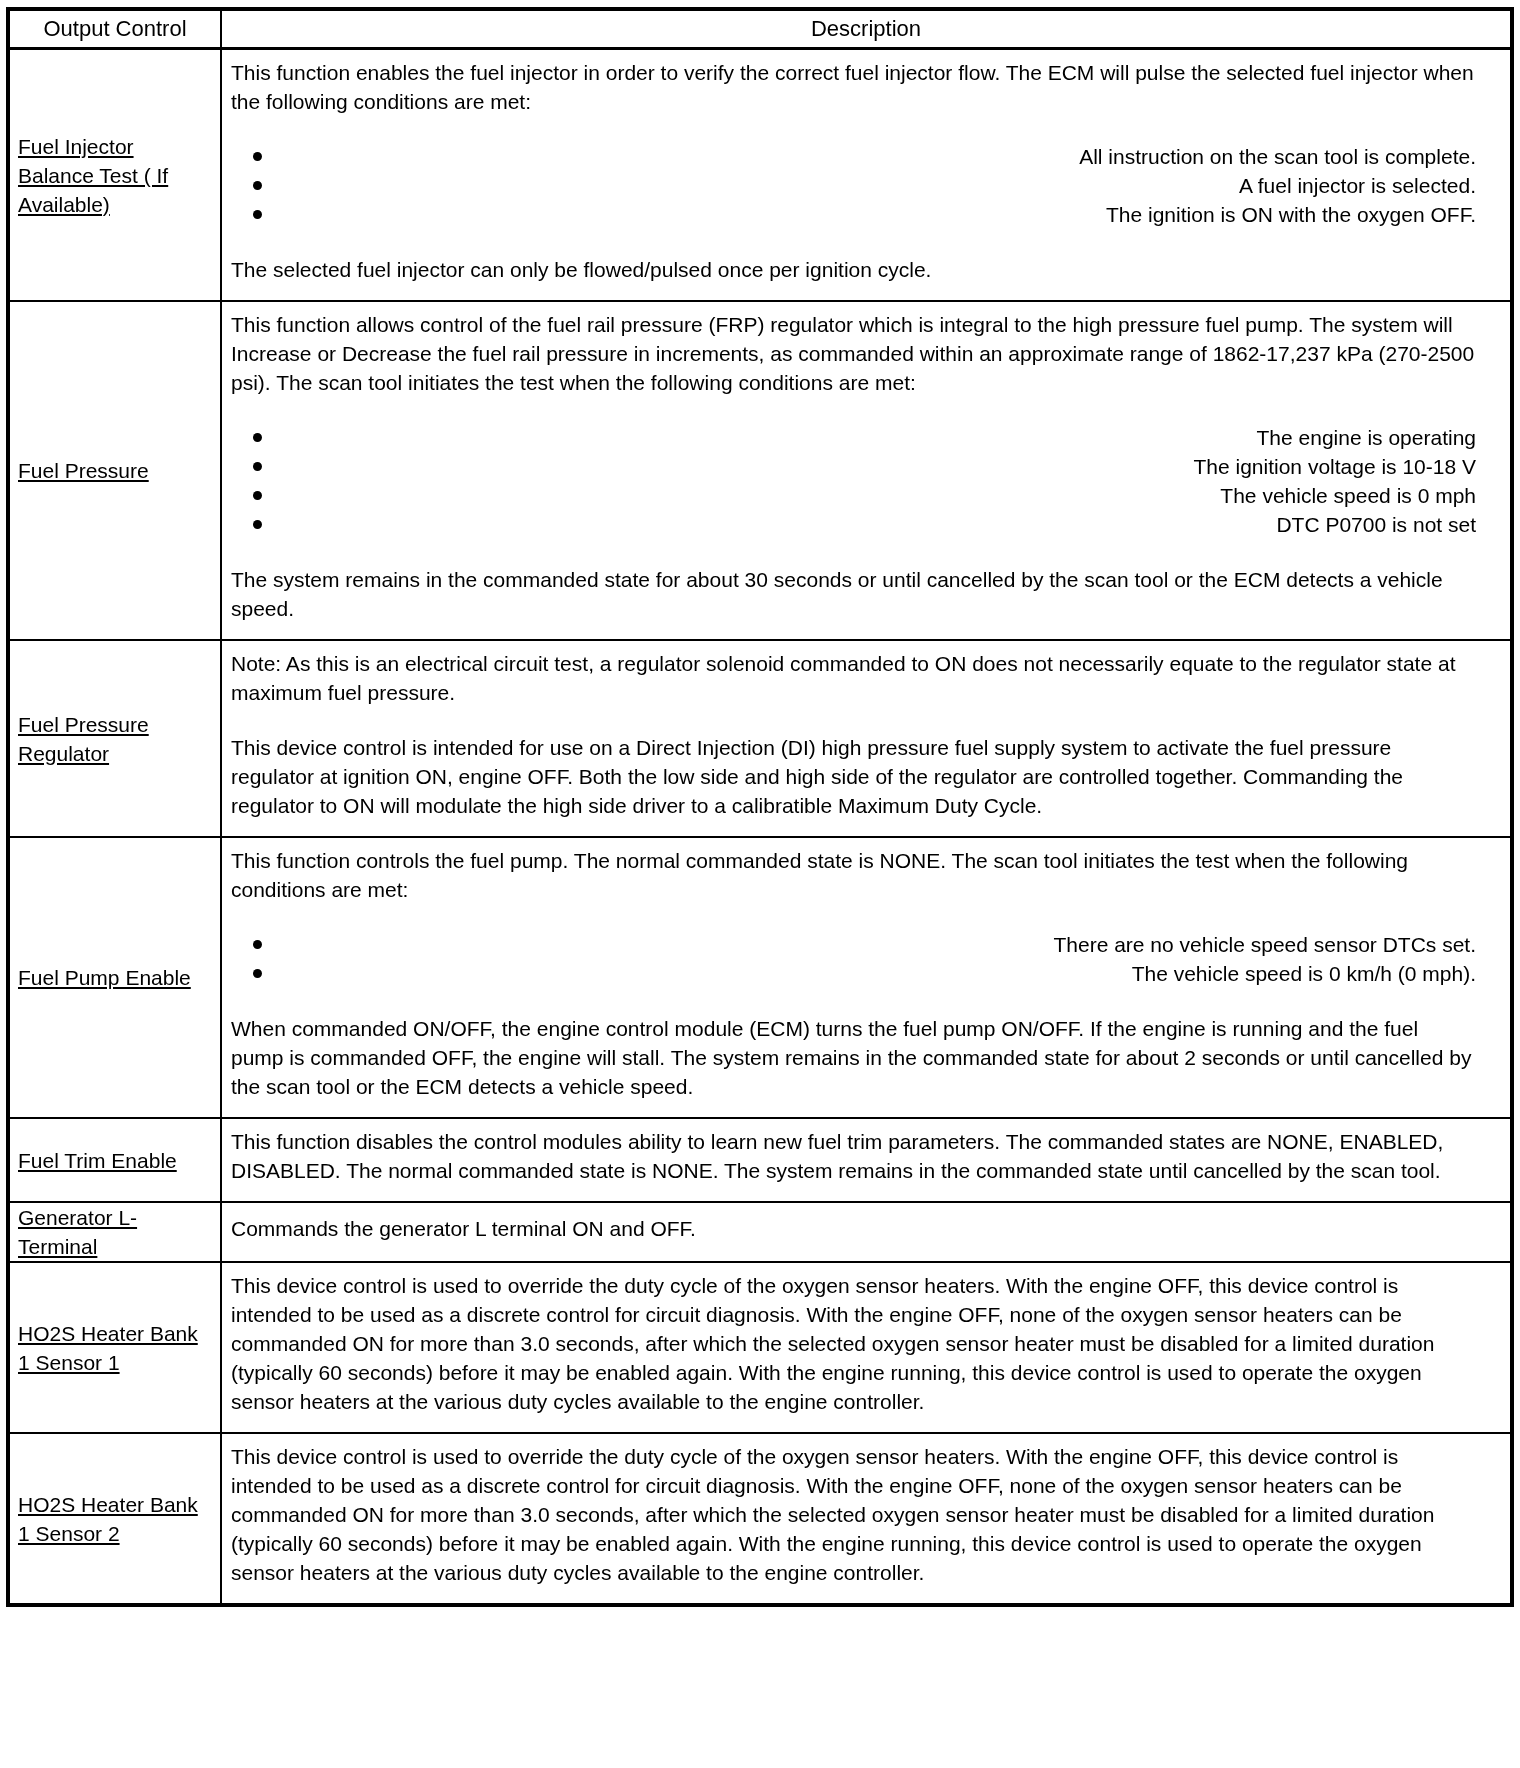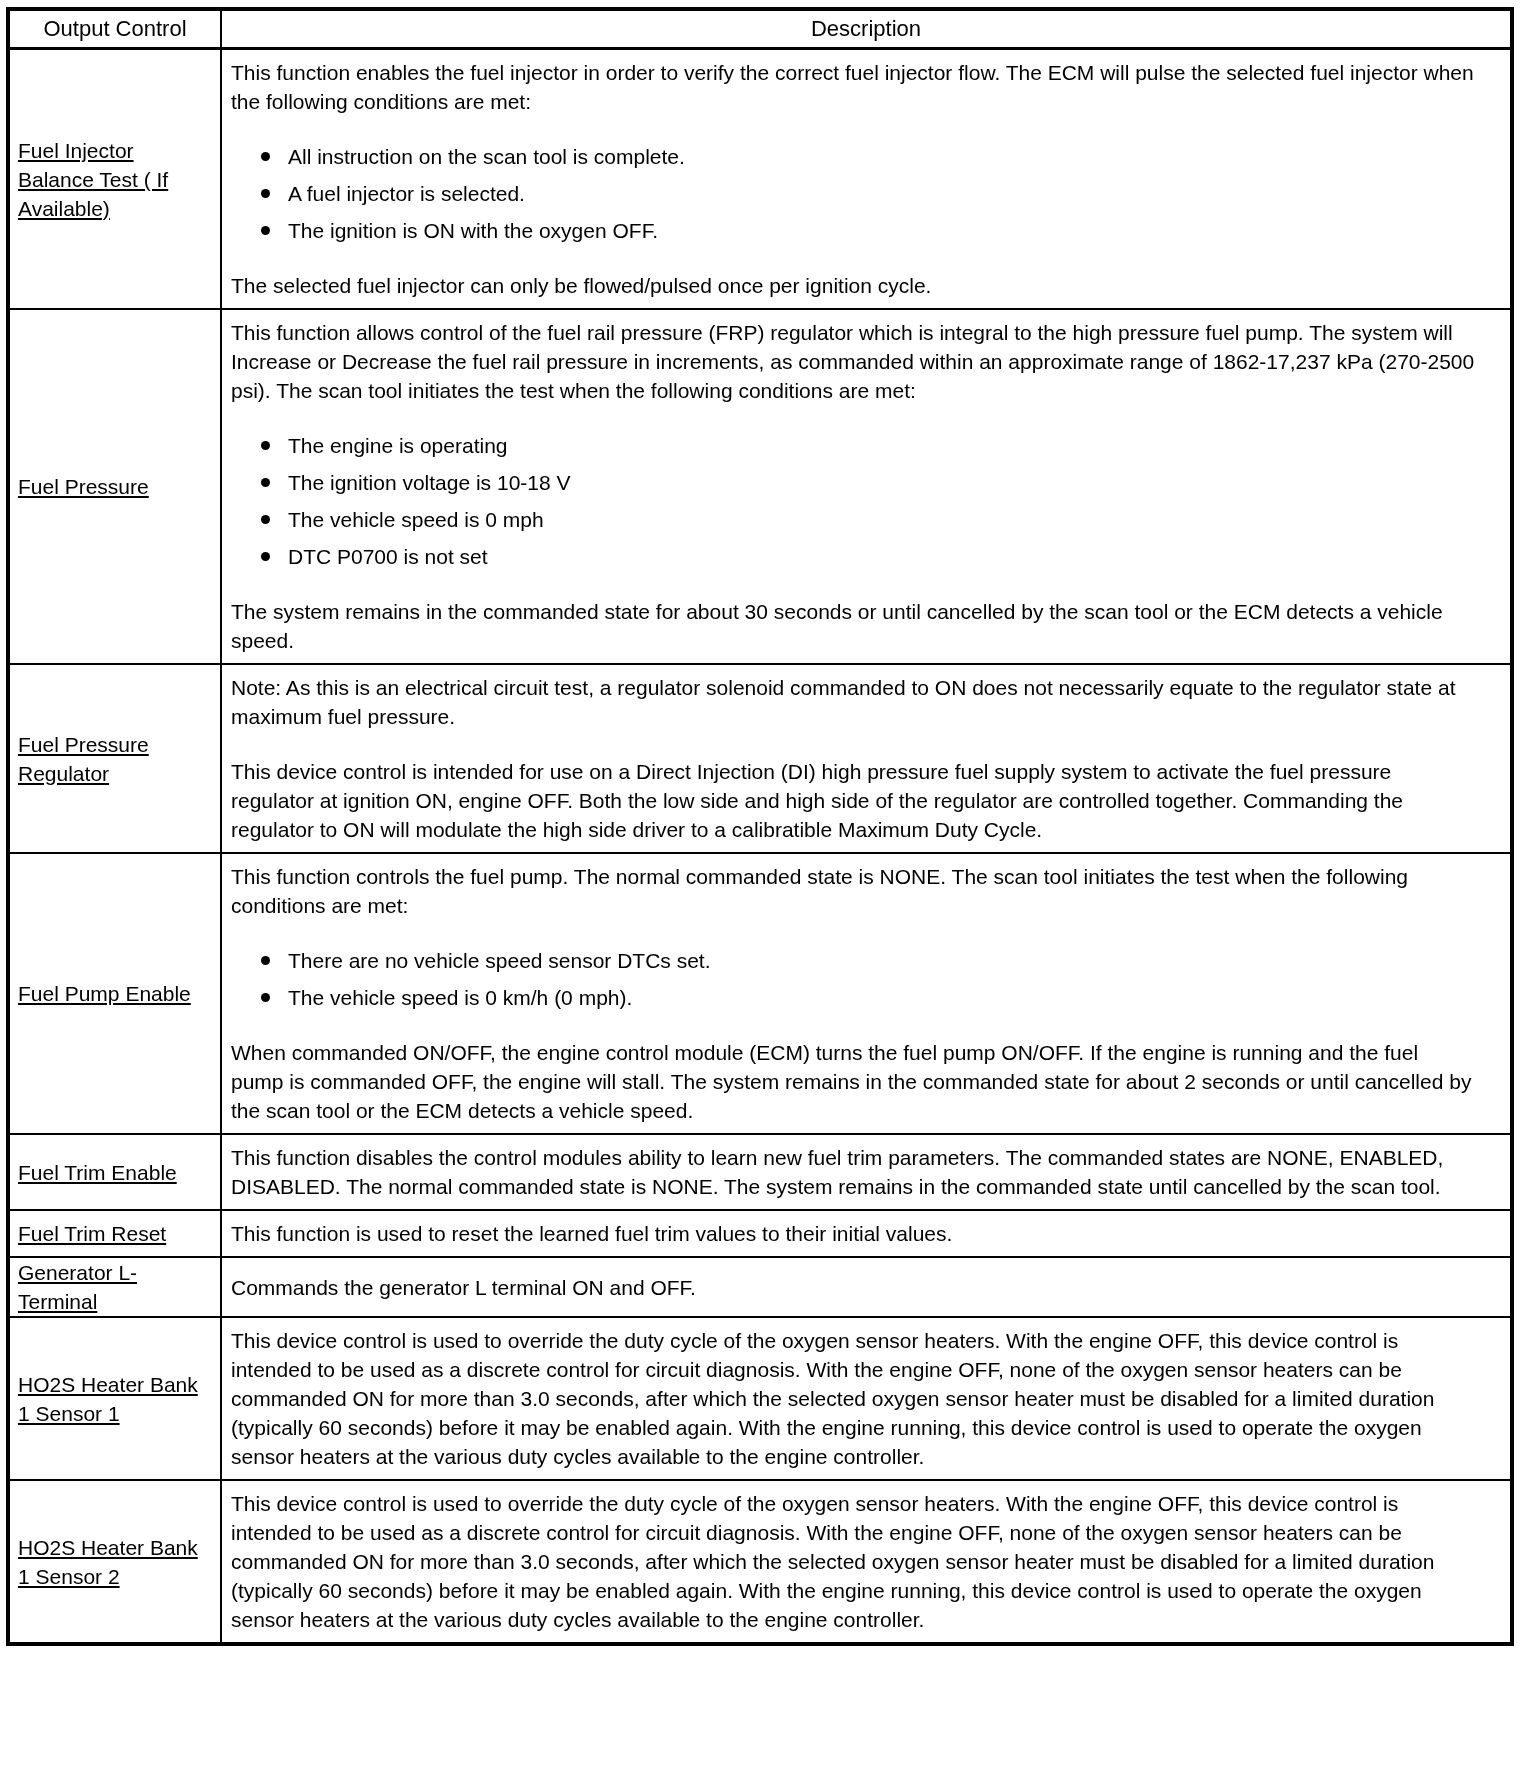--- a/index.html
+++ b/index.html
@@ -40,35 +40,36 @@
     line-height: 29px;
     vertical-align: middle;
     background: #ffffff;
   }
   td.control-cell {
     padding: 0 8px;
     word-wrap: normal;
     text-decoration: underline;
   }
   td.desc-cell {
-    padding: 8px 34px 8px 9px;
+    padding: 8px 34px 16px 9px;
   }
   .desc-p { margin: 0; }
   .desc-p + .desc-p,
   .desc-list + .desc-p,
   .desc-p + .desc-list { margin-top: 26px; }
   ul.desc-list {
     list-style: none;
     margin: 26px 0 0 0;
     padding: 0 0 0 22px;
   }
   li.desc-li {
     position: relative;
     padding-left: 27px;
-    margin: 8px;
+    margin: 0;
+    text-align: right;
   }
   .bullet {
     position: absolute;
     left: 0;
     top: 10px;
     width: 9px;
     height: 9px;
     border-radius: 50%;
     background: #000000;
   }
@@ -133,26 +134,20 @@
             <p class="desc-p">When commanded ON/OFF, the engine control module (ECM) turns the fuel pump ON/OFF. If the engine is running and the fuel pump is commanded OFF, the engine will stall. The system remains in the commanded state for about 2 seconds or until cancelled by the scan tool or the ECM detects a vehicle speed.</p>
           </td>
   </tr>
         <tr>
     <td class="control-cell">Fuel Trim Enable</td>
     <td class="desc-cell">
             <p class="desc-p">This function disables the control modules ability to learn new fuel trim parameters. The commanded states are NONE, ENABLED, DISABLED. The normal commanded state is NONE. The system remains in the commanded state until cancelled by the scan tool.</p>
           </td>
   </tr>
         <tr>
-    <td class="control-cell">Fuel Trim Reset</td>
-    <td class="desc-cell">
-            <p class="desc-p">This function is used to reset the learned fuel trim values to their initial values.</p>
-          </td>
-  </tr>
-        <tr>
     <td class="control-cell">Generator L-Terminal</td>
     <td class="desc-cell">
             <p class="desc-p">Commands the generator L terminal ON and OFF.</p>
           </td>
   </tr>
         <tr>
     <td class="control-cell">HO2S Heater Bank 1 Sensor 1</td>
     <td class="desc-cell">
             <p class="desc-p">This device control is used to override the duty cycle of the oxygen sensor heaters. With the engine OFF, this device control is intended to be used as a discrete control for circuit diagnosis. With the engine OFF, none of the oxygen sensor heaters can be commanded ON for more than 3.0 seconds, after which the selected oxygen sensor heater must be disabled for a limited duration (typically 60 seconds) before it may be enabled again. With the engine running, this device control is used to operate the oxygen sensor heaters at the various duty cycles available to the engine controller.</p>
           </td>

